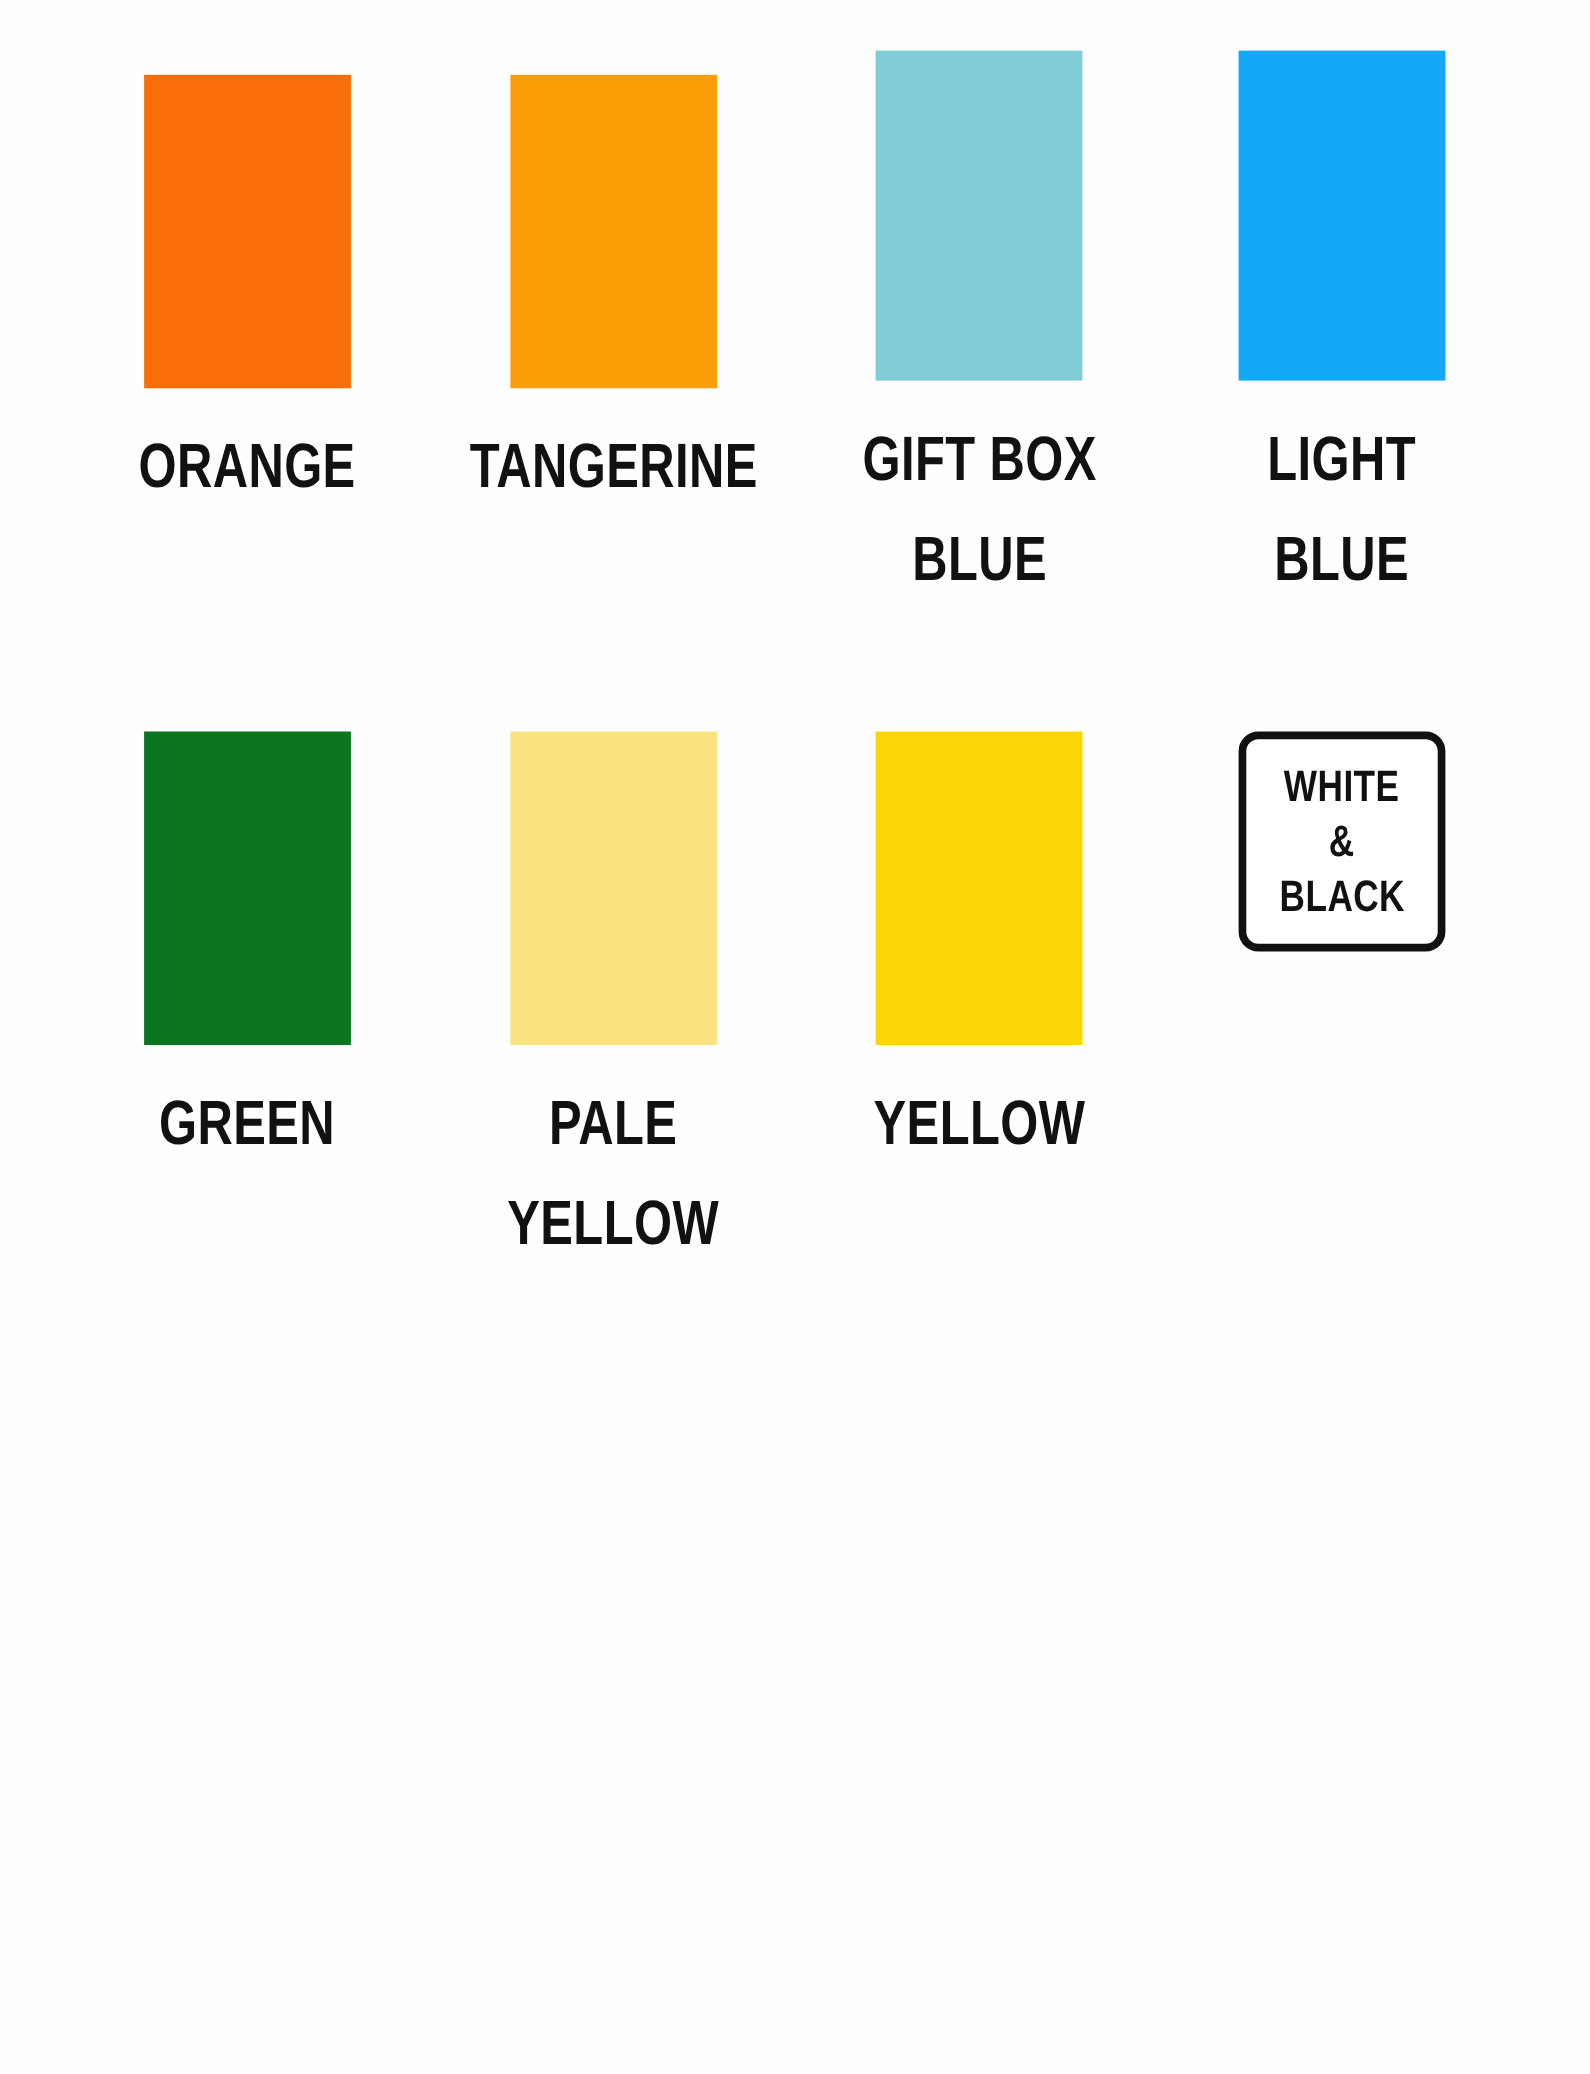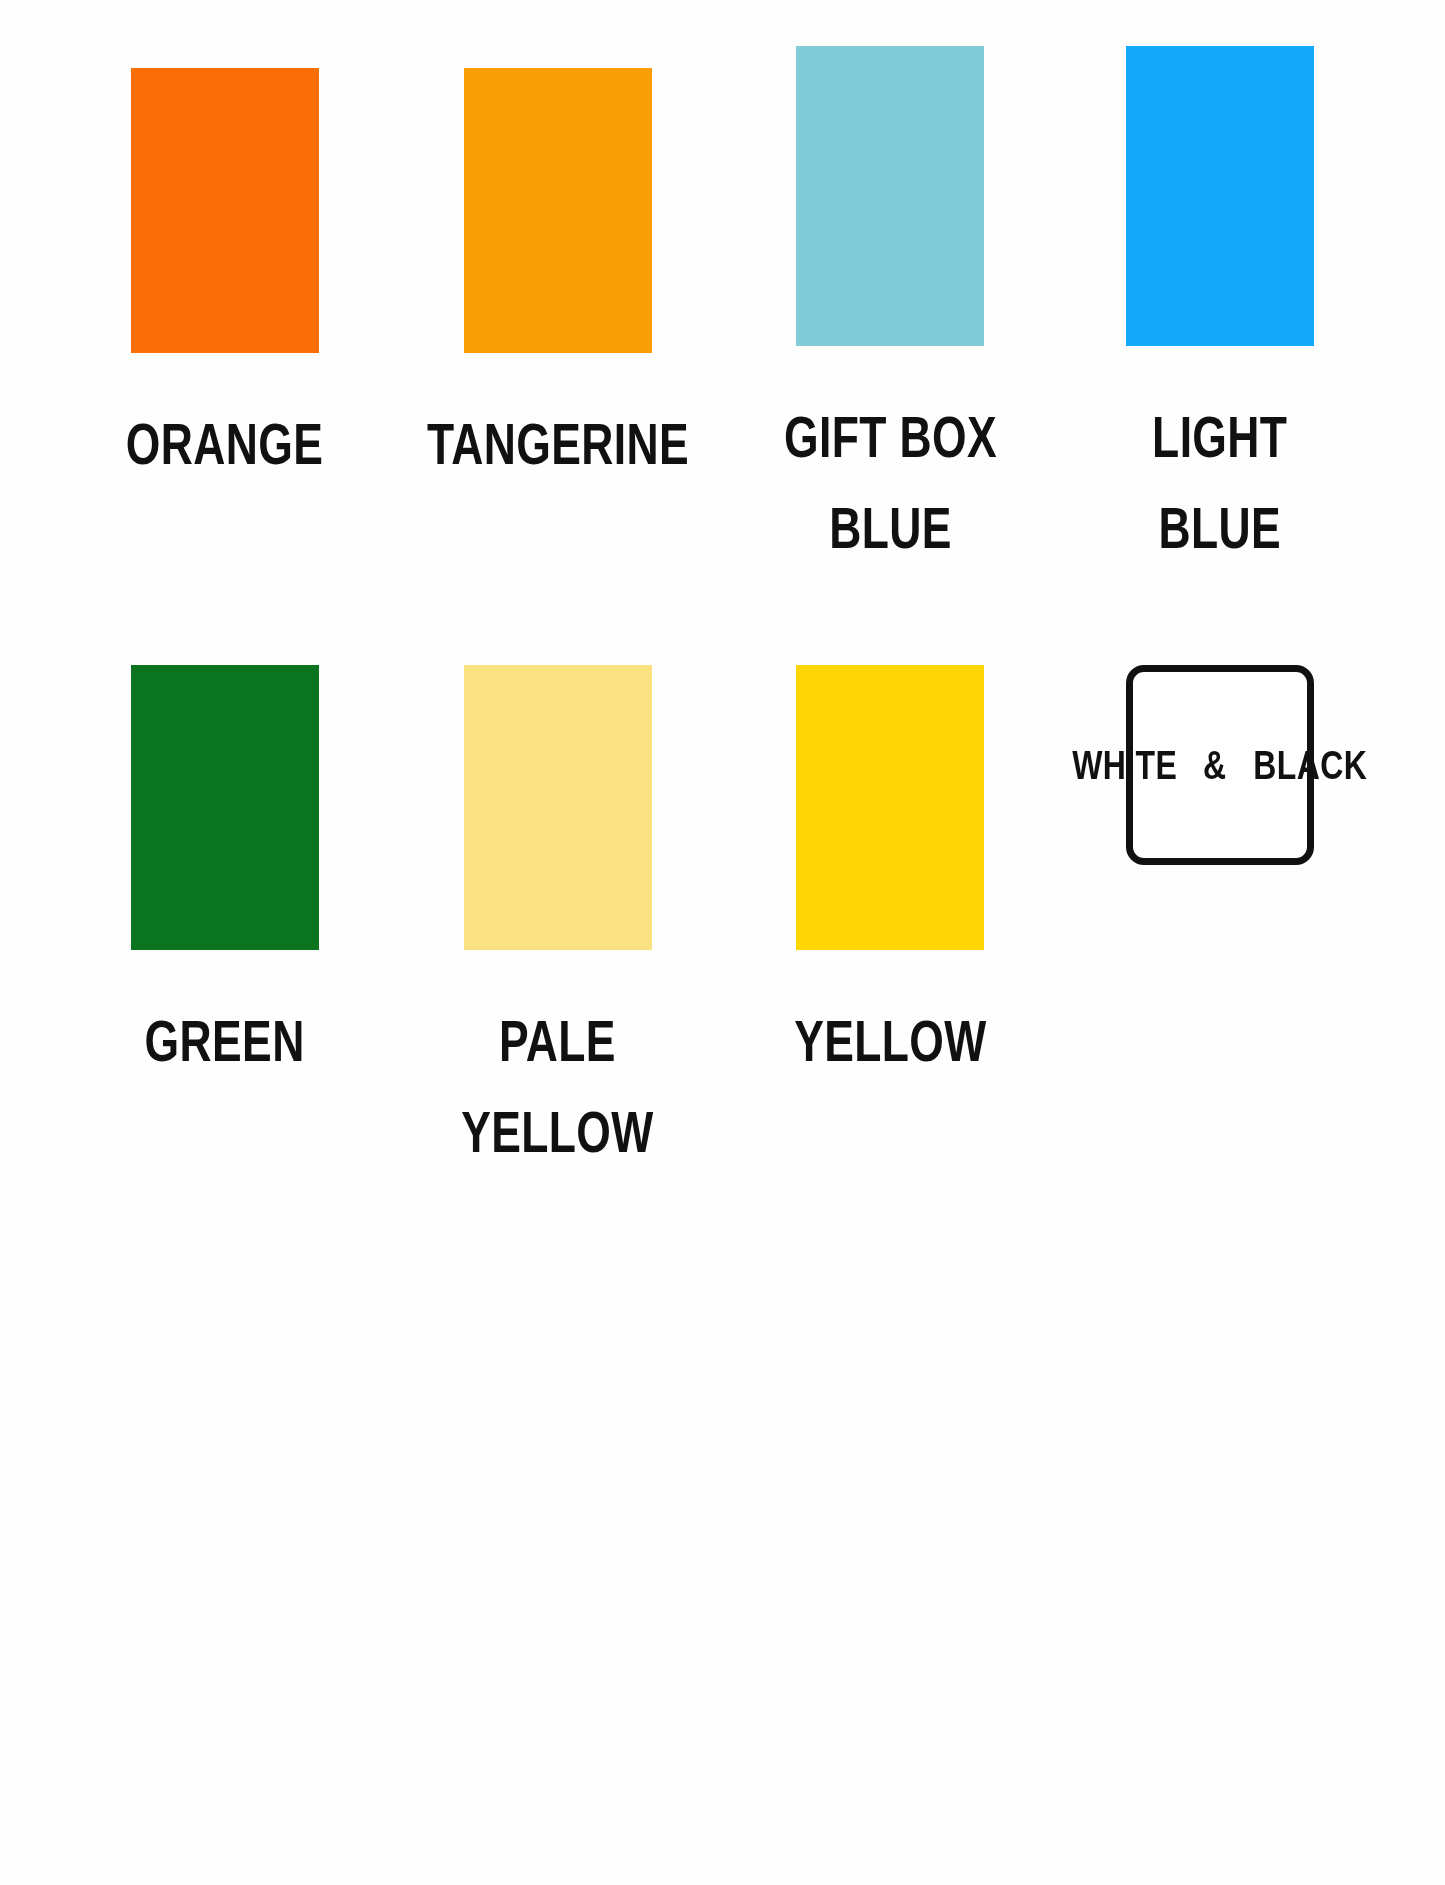--- a/index.html
+++ b/index.html
@@ -33,21 +33,20 @@
     width: 100%;
     height: 1790px;
   }
 
   .cell {
     display: flex;
     flex-direction: column;
     align-items: center;
     justify-content: flex-start;
     position: relative;
-    gap: 20px;
   }
 
   
   .chip {
     width: 188px;
     height: 285px;
     flex: none;
   }
 
   .chip.tall {
@@ -77,21 +76,21 @@
 
   
   .outline-box {
     width: 188px;
     height: 200px;
     border: 7px solid #111111;
     border-radius: 18px;
     background: #ffffff;
     box-sizing: border-box;
     display: flex;
-    flex-direction: row;
+    flex-direction: column;
     align-items: center;
     justify-content: center;
     gap: 10px;
   }
 
   .outline-box .ob-line {
     font-family: "Liberation Sans", sans-serif;
     font-weight: 700;
     font-size: 40px;
     line-height: 1.0;

